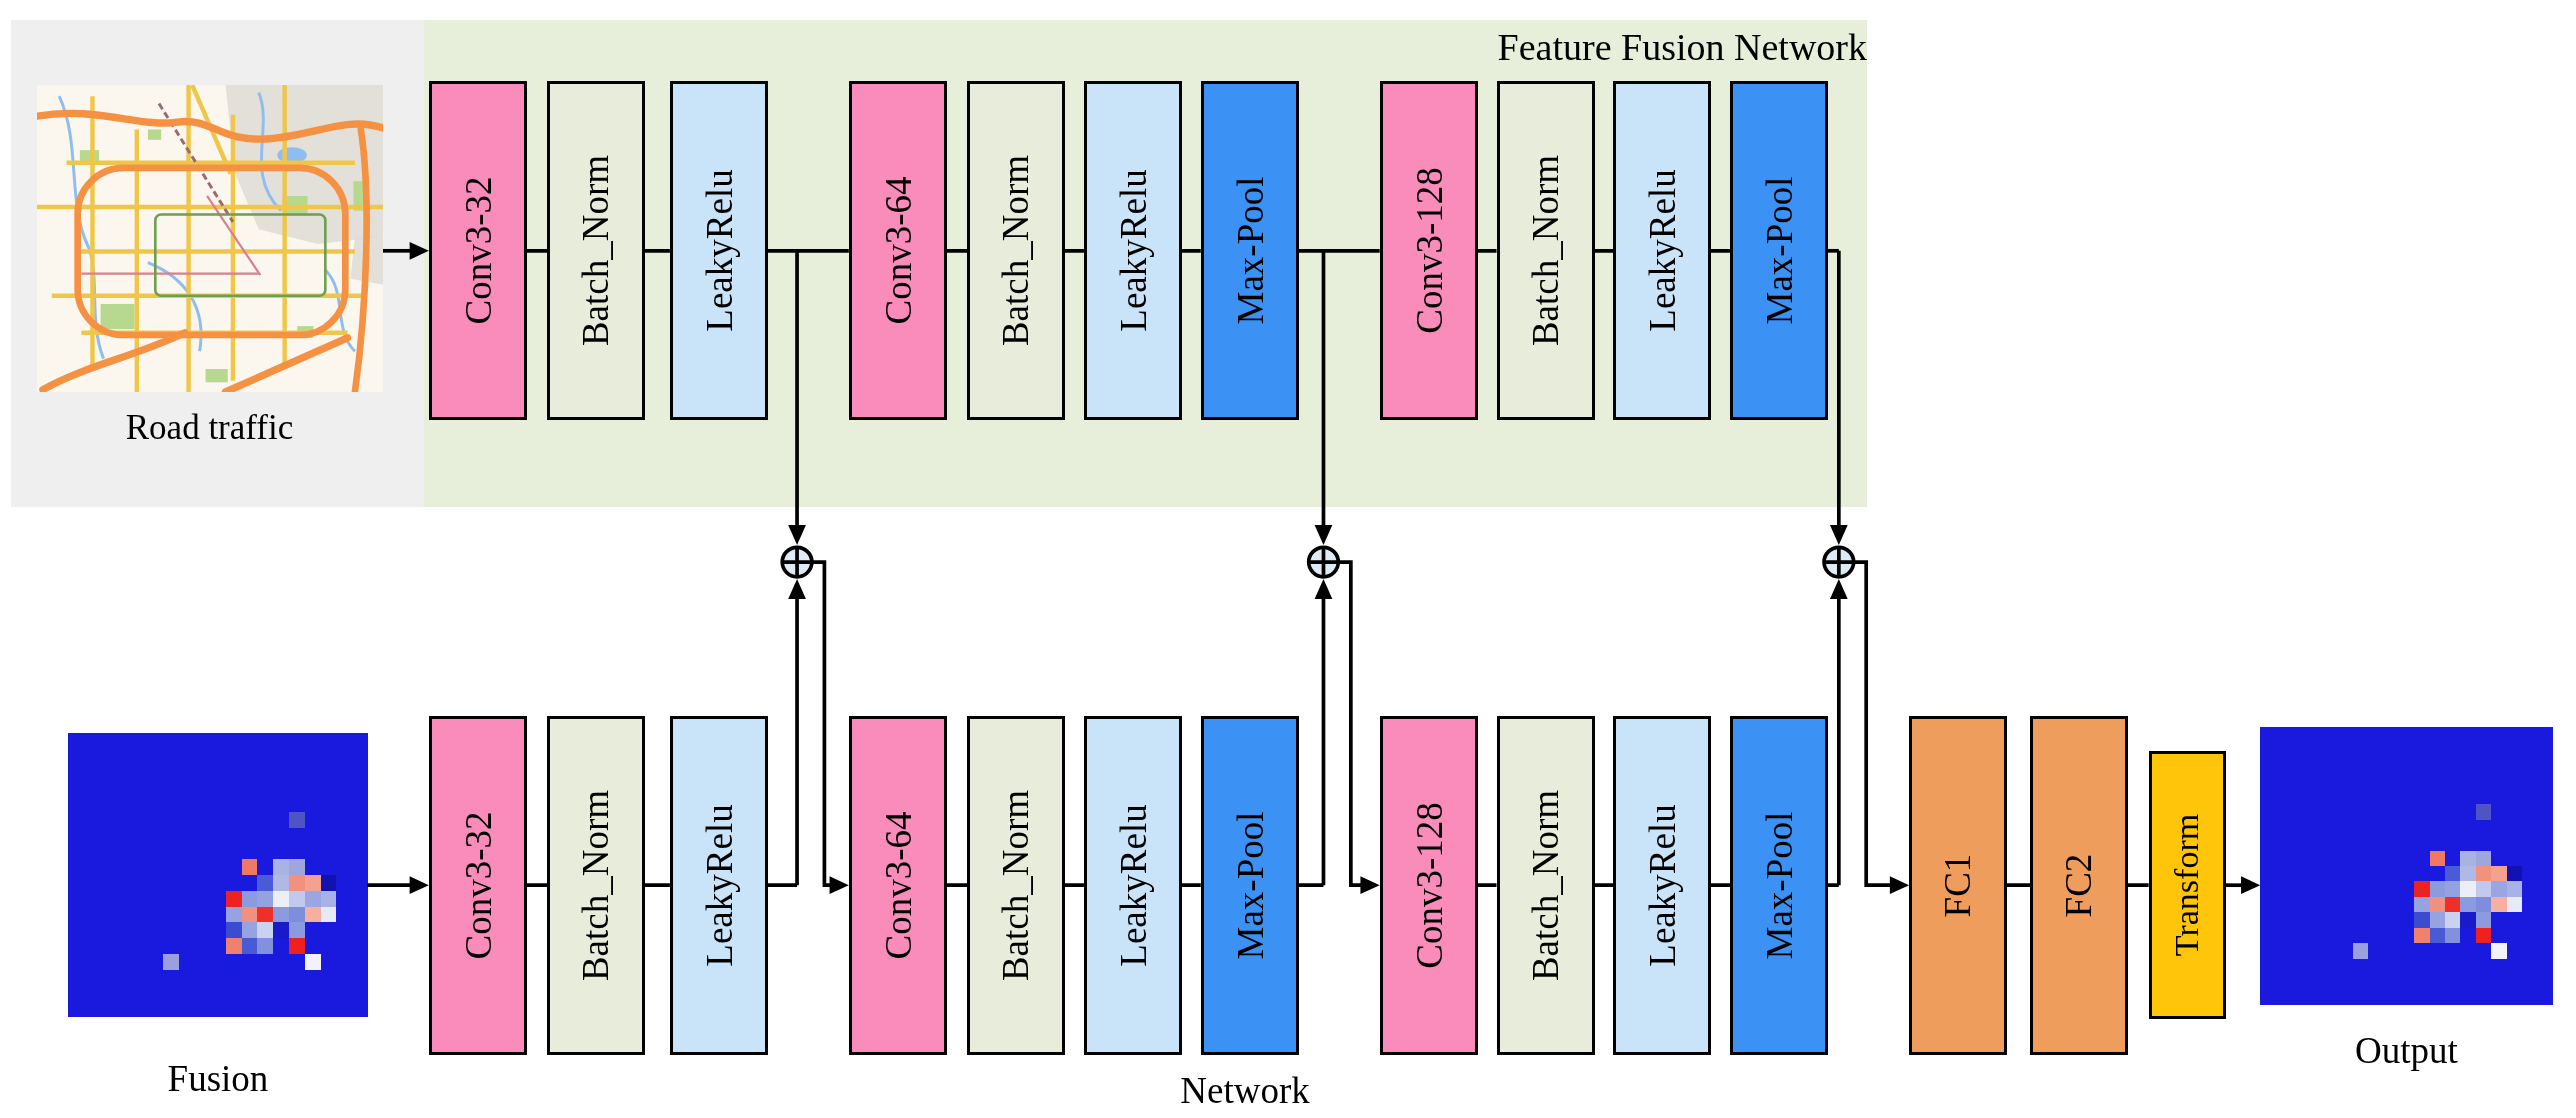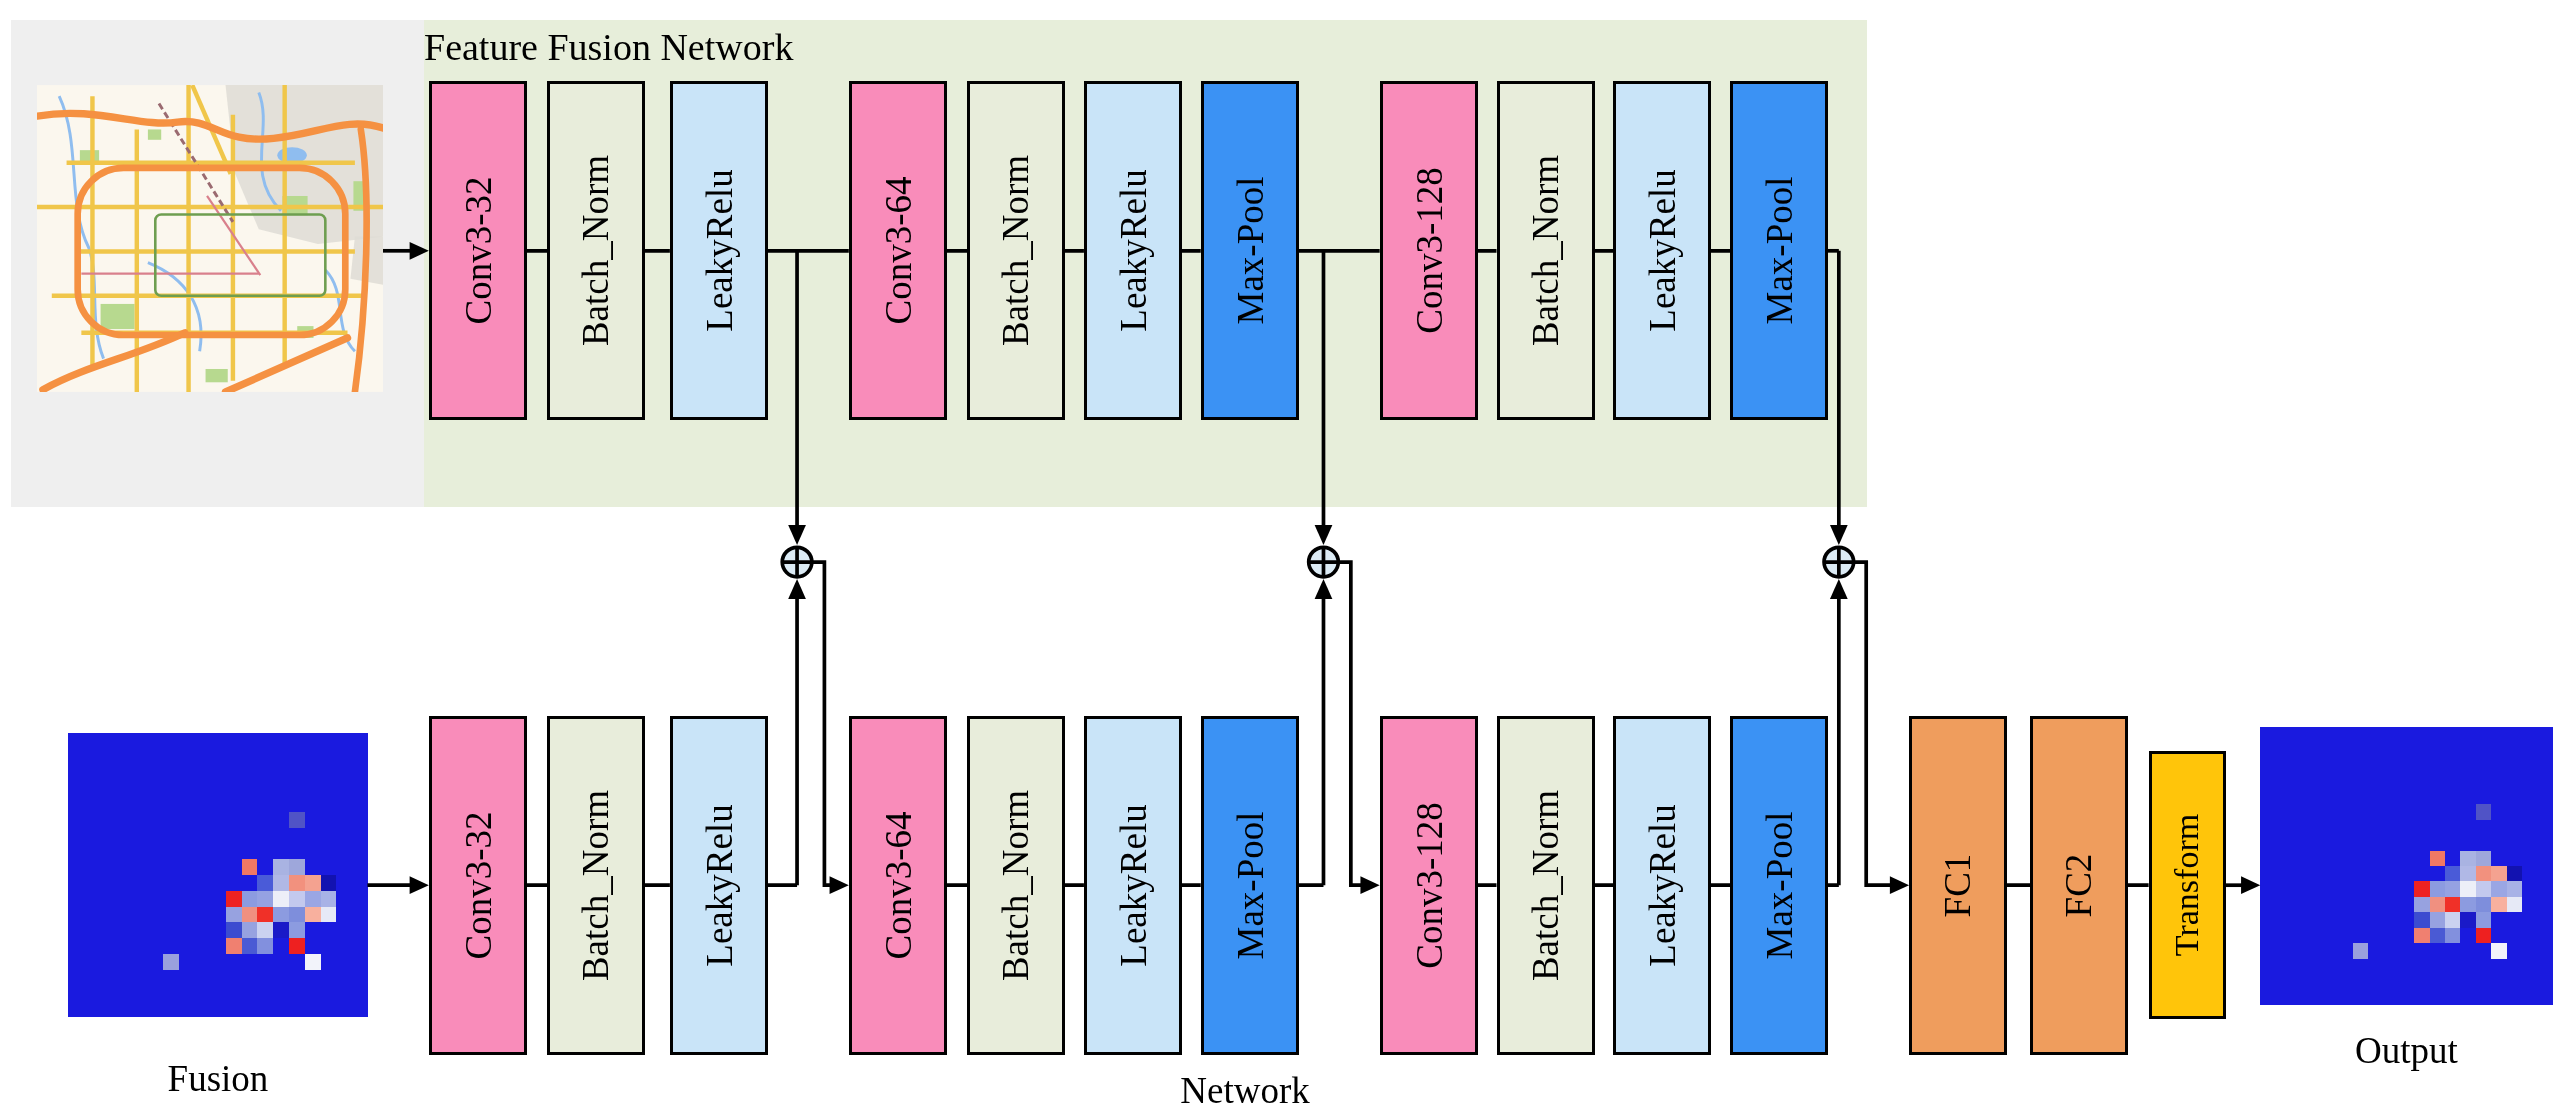--- a/index.html
+++ b/index.html
@@ -1,21 +1,21 @@
 <!DOCTYPE html>
 <html style="font-size:12px"><head>
 <meta charset="utf-8">
 <style>
   html,body{margin:0;padding:0;background:#ffffff;}
   .canvas{position:relative;width:2576px;height:1119px;background:#ffffff;
           font-family:"Liberation Serif","DejaVu Serif",serif;overflow:hidden;}
   .panel{position:absolute;}
   .panel.gray{left:11px;top:20px;width:413px;height:487px;}
   .panel.green{left:424px;top:20px;width:1443px;height:487px;}
-  .ffn-title{position:absolute;left:424px;top:25px;width:1443px;text-align:left;
+  .ffn-title{position:absolute;left:424px;top:25px;width:1443px;text-align:right;
              font-size:38px;color:#000;}
   .block{position:absolute;box-sizing:border-box;border:3.7px solid #000;
          display:flex;align-items:center;justify-content:center;z-index:2;}
   .block>span{transform:rotate(-90deg);white-space:nowrap;font-size:37px;color:#000;}
   .block.transform>span{font-size:34px;}
   .caption{position:absolute;text-align:center;font-size:37px;color:#000;z-index:2;}
   .caption.two-line{font-size:35px;line-height:42px;}
   .heatmap{position:absolute;display:grid;z-index:2;}
   .heatmap>i{display:block;width:100%;height:100%;}
   .mapimg{position:absolute;left:37px;top:85px;width:346px;height:307px;z-index:2;}
@@ -73,20 +73,21 @@
     <g style="stroke:var(--map-orange)" stroke-width="10" fill="none" stroke-linecap="round">
       <path d="M0,42 C80,28 140,58 190,50 C240,44 248,80 320,72 C380,66 420,42 468,58"></path>
       <rect x="55" y="112" width="362" height="226" rx="62" stroke-width="9"></rect>
       <path d="M8,412 C70,378 130,368 200,335"></path>
       <path d="M255,415 L420,342"></path>
       <path d="M438,60 C452,150 446,300 430,415" stroke-width="9"></path>
     </g>
   </svg>
 
   <div class="caption two-line" style="left:44px;top:407px;width:331px;">
+    <div>Road traffic</div>
   </div>
   <div class="caption" style="left:68px;top:1057px;width:300px;">Fusion</div>
   <div class="caption" style="left:1060px;top:1069px;width:370px;">Network</div>
   <div class="caption" style="left:2260px;top:1029px;width:293px;">Output</div>
 
   <div class="heatmap" id="input-heatmap" style="left: 68px; top: 733px; width: 300px; height: 284px; grid-template-columns: repeat(19, 1fr); grid-template-rows: repeat(18, 1fr); background: rgb(26, 26, 223);">
       <i style="grid-area: 6 / 15; background: rgb(80, 83, 198);"></i>
       <i style="grid-area: 9 / 12; background: rgb(240, 120, 100);"></i>
       <i style="grid-area: 9 / 14; background: rgb(169, 179, 226);"></i>
       <i style="grid-area: 9 / 15; background: rgb(158, 167, 219);"></i>

